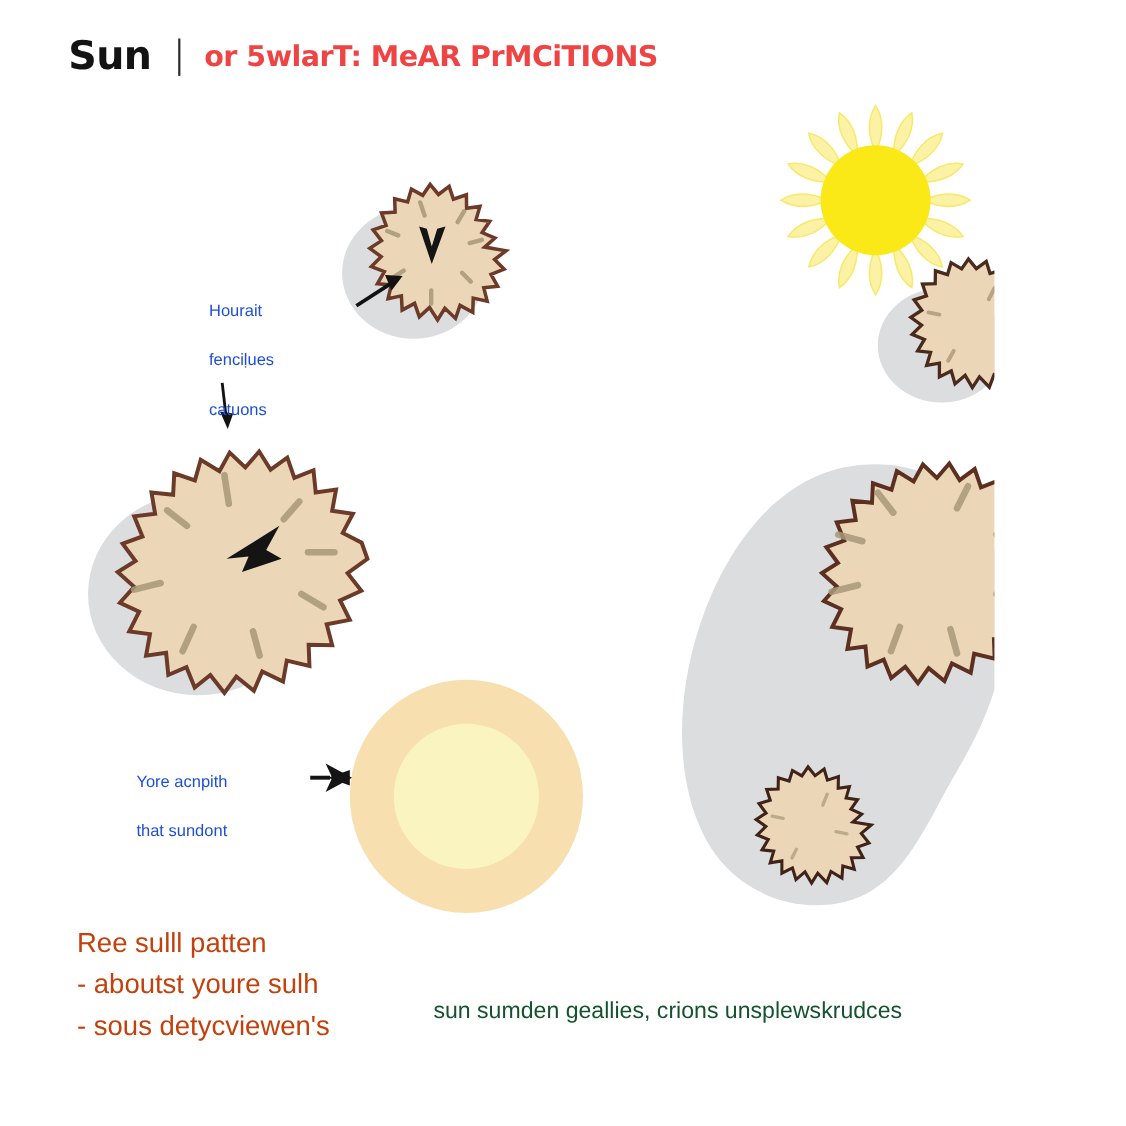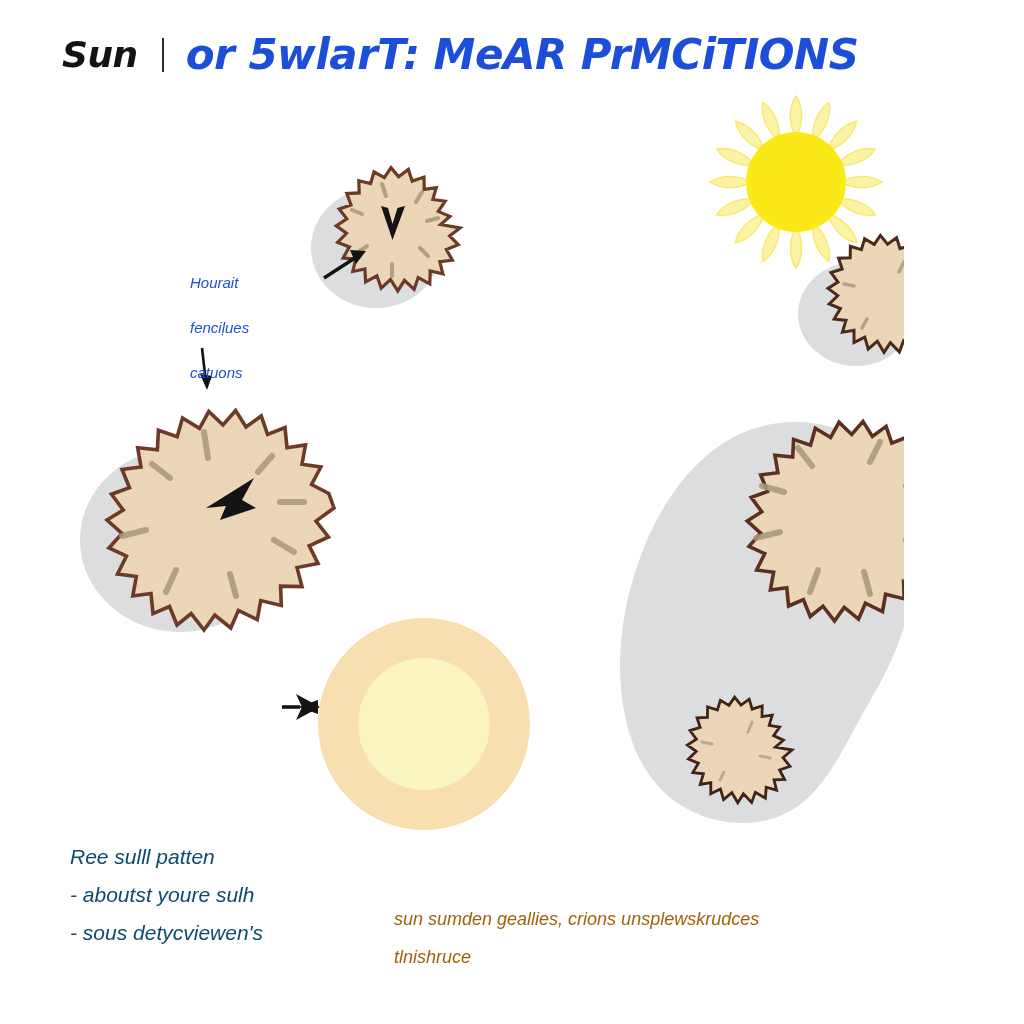--- a/index.html
+++ b/index.html
@@ -10,21 +10,20 @@
   }
   body {
     font-family: "Liberation Sans", sans-serif;
   }
   #canvas {
     position: relative;
     width: 904px;
     height: 1024px;
     background: #ffffff;
     overflow: hidden;
-    font-style: italic;
   }
 
   
   .title-bar {
     position: absolute;
     left: 62px;
     top: 34px;
     display: flex;
     align-items: center;
     white-space: nowrap;
@@ -40,52 +39,52 @@
   .title-divider {
     width: 2px;
     height: 34px;
     background: #2b2b2b;
     margin: 0 22px 0 24px;
     flex: none;
   }
   .title-sub {
     font-family: "DejaVu Sans", sans-serif;
     font-weight: 700;
-    font-size: 42px;
+    font-size: 26px;
     letter-spacing: -0.5px;
-    color: #1d4ed8;
+    color: #ef4444;
     line-height: 1;
   }
 
   
   .layer { position: absolute; }
 
   
   .callout {
     position: absolute;
     font-family: "Liberation Sans", sans-serif;
     font-size: 15px;
     line-height: 45px;
     color: #1d4ed8;
     white-space: pre-line;
   }
   .note-block {
     position: absolute;
     font-family: "Liberation Sans", sans-serif;
-    font-size: 21px;
+    font-size: 25px;
     line-height: 38px;
-    color: #0c4a6e;
+    color: #c2410c;
   }
   .note-block .note-line { white-space: nowrap; }
   .para-block {
     position: absolute;
     font-family: "Liberation Sans", sans-serif;
-    font-size: 18px;
+    font-size: 21px;
     line-height: 38px;
-    color: #a16207;
+    color: #14532d;
   }
   .para-block .para-line { white-space: nowrap; }
 
   svg { display: block; overflow: visible; }
 </style>
 </head>
 <body>
 
 <div id="canvas">
 
@@ -296,33 +295,34 @@
     <svg width="224" height="224" viewBox="0 0 224 224" aria-hidden="true">
       <circle cx="106" cy="112" r="106" fill="#F8DFB0"></circle>
       <circle cx="106" cy="112" r="66" fill="#FAF5C0"></circle>
     </svg>
   </div>
 
   <div class="callout" style="left:190px; top:260px; width:190px;">Hourait
 fenciḷues
 catuons</div>
 
+  <div class="callout" style="left:124px; top:688px; width:180px;">Yore acnpith
+that sundont</div>
 
   <div class="layer" style="left:280px; top:688px; width:58px; height:40px;">
     <svg width="58" height="40" viewBox="0 0 58 40" aria-hidden="true">
       <path d="M 2,19 L 20,19" stroke="#141414" stroke-width="3.6" fill="none"></path>
       <path d="M 40,19 L 16,6 L 22,19 L 16,32 Z" fill="#141414"></path>
       <path d="M 38,12 L 38,26 L 18,19 Z" fill="#141414"></path>
     </svg>
   </div>
 
   <div class="note-block" style="left:70px; top:838px;">
     <div class="note-line">Ree sulll patten</div>
     <div class="note-line">- aboutst youre sulh</div>
     <div class="note-line">- sous detycviewen's</div>
   </div>
 
   <div class="para-block" style="left:394px; top:900px;">
     <div class="para-line">sun sumden geallies, crions unsplewskrudces</div>
-    <div class="para-line">tlnishruce</div>
   </div>
 
 </div>
 
 </body></html>

